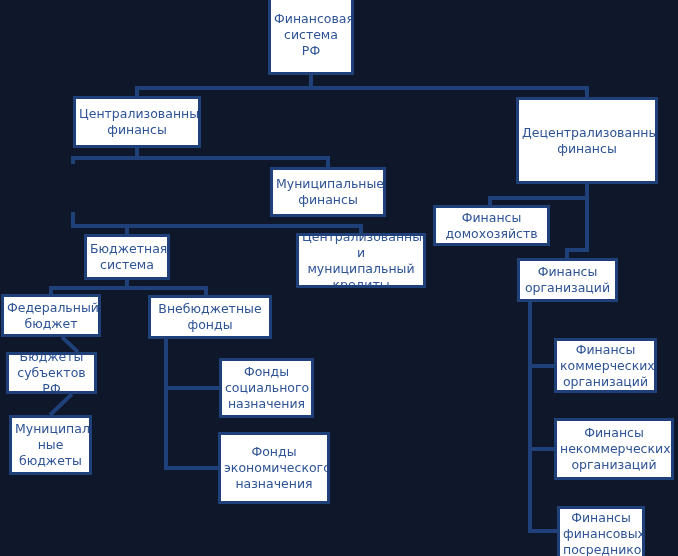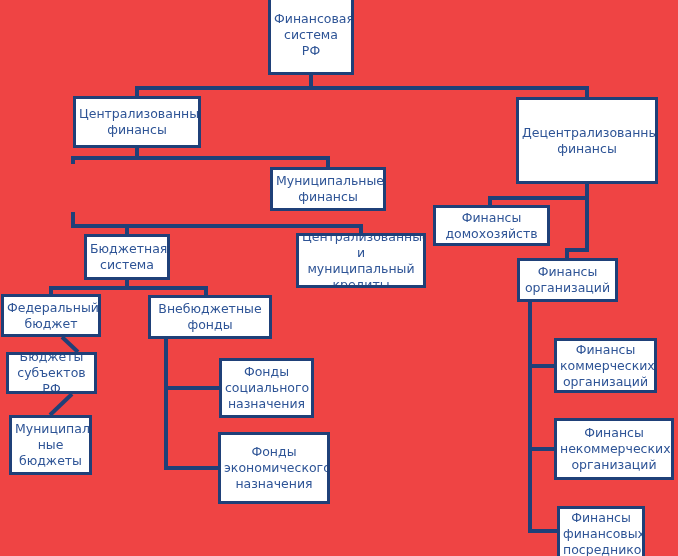--- a/index.html
+++ b/index.html
@@ -11,21 +11,21 @@
     width: 678px;
     height: 556px;
     background: #878787;
     font-family: "DejaVu Sans", "Liberation Sans", sans-serif;
     overflow: hidden;
   }
   #diagram {
     position: relative;
     width: 678px;
     height: 556px;
-    background: #ef4444;
+    background: #0f172a;
   }
   #connectors {
     position: absolute;
     left: 0;
     top: 0;
     width: 678px;
     height: 556px;
     pointer-events: none;
   }
   .node {
@@ -91,21 +91,21 @@
 
   <div class="node" style="left:73px; top:96px; width:128px; height:52px;">
     <span>Централизованные финансы</span>
   </div>
 
   <div class="node" style="left:516px; top:97px; width:142px; height:87px;">
     <span>Децентрализованные финансы</span>
   </div>
 
 
-  <div class="node" style="left:270px; top:167px; width:116px; height:44px;">
+  <div class="node" style="left:270px; top:167px; width:116px; height:50px;">
     <span>Муниципальные финансы</span>
   </div>
 
   <div class="node" style="left:433px; top:205px; width:117px; height:41px;">
     <span>Финансы домохозяйств</span>
   </div>
 
   <div class="node" style="left:84px; top:234px; width:86px; height:46px;">
     <span>Бюджетная система</span>
   </div>

